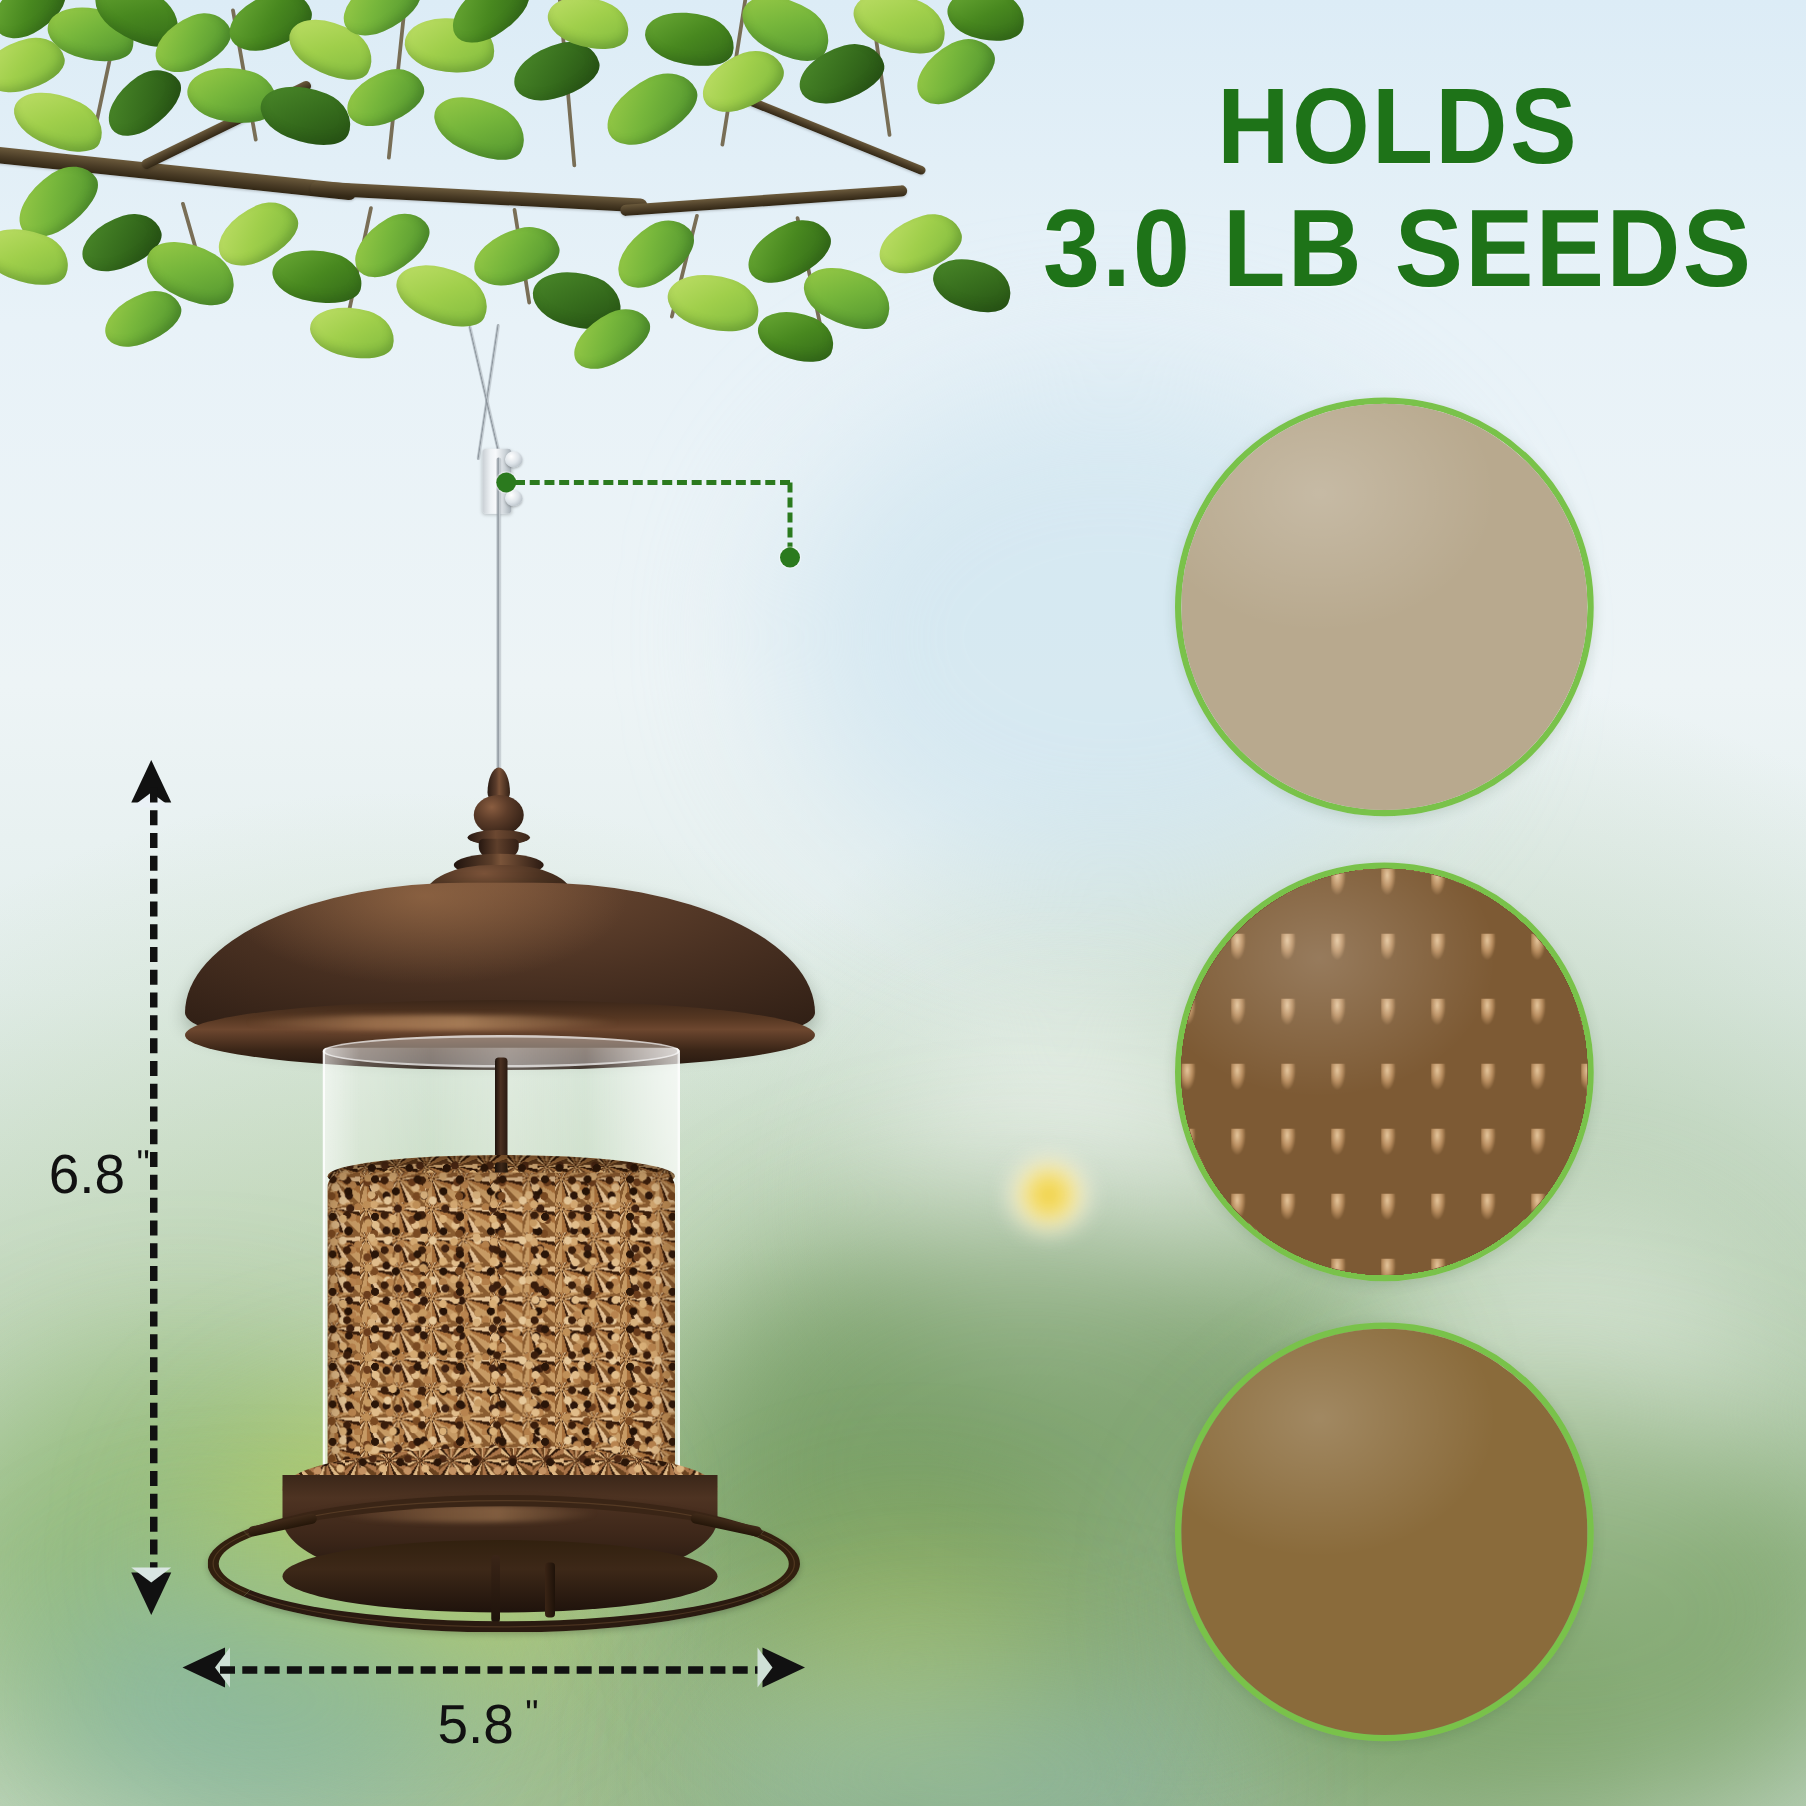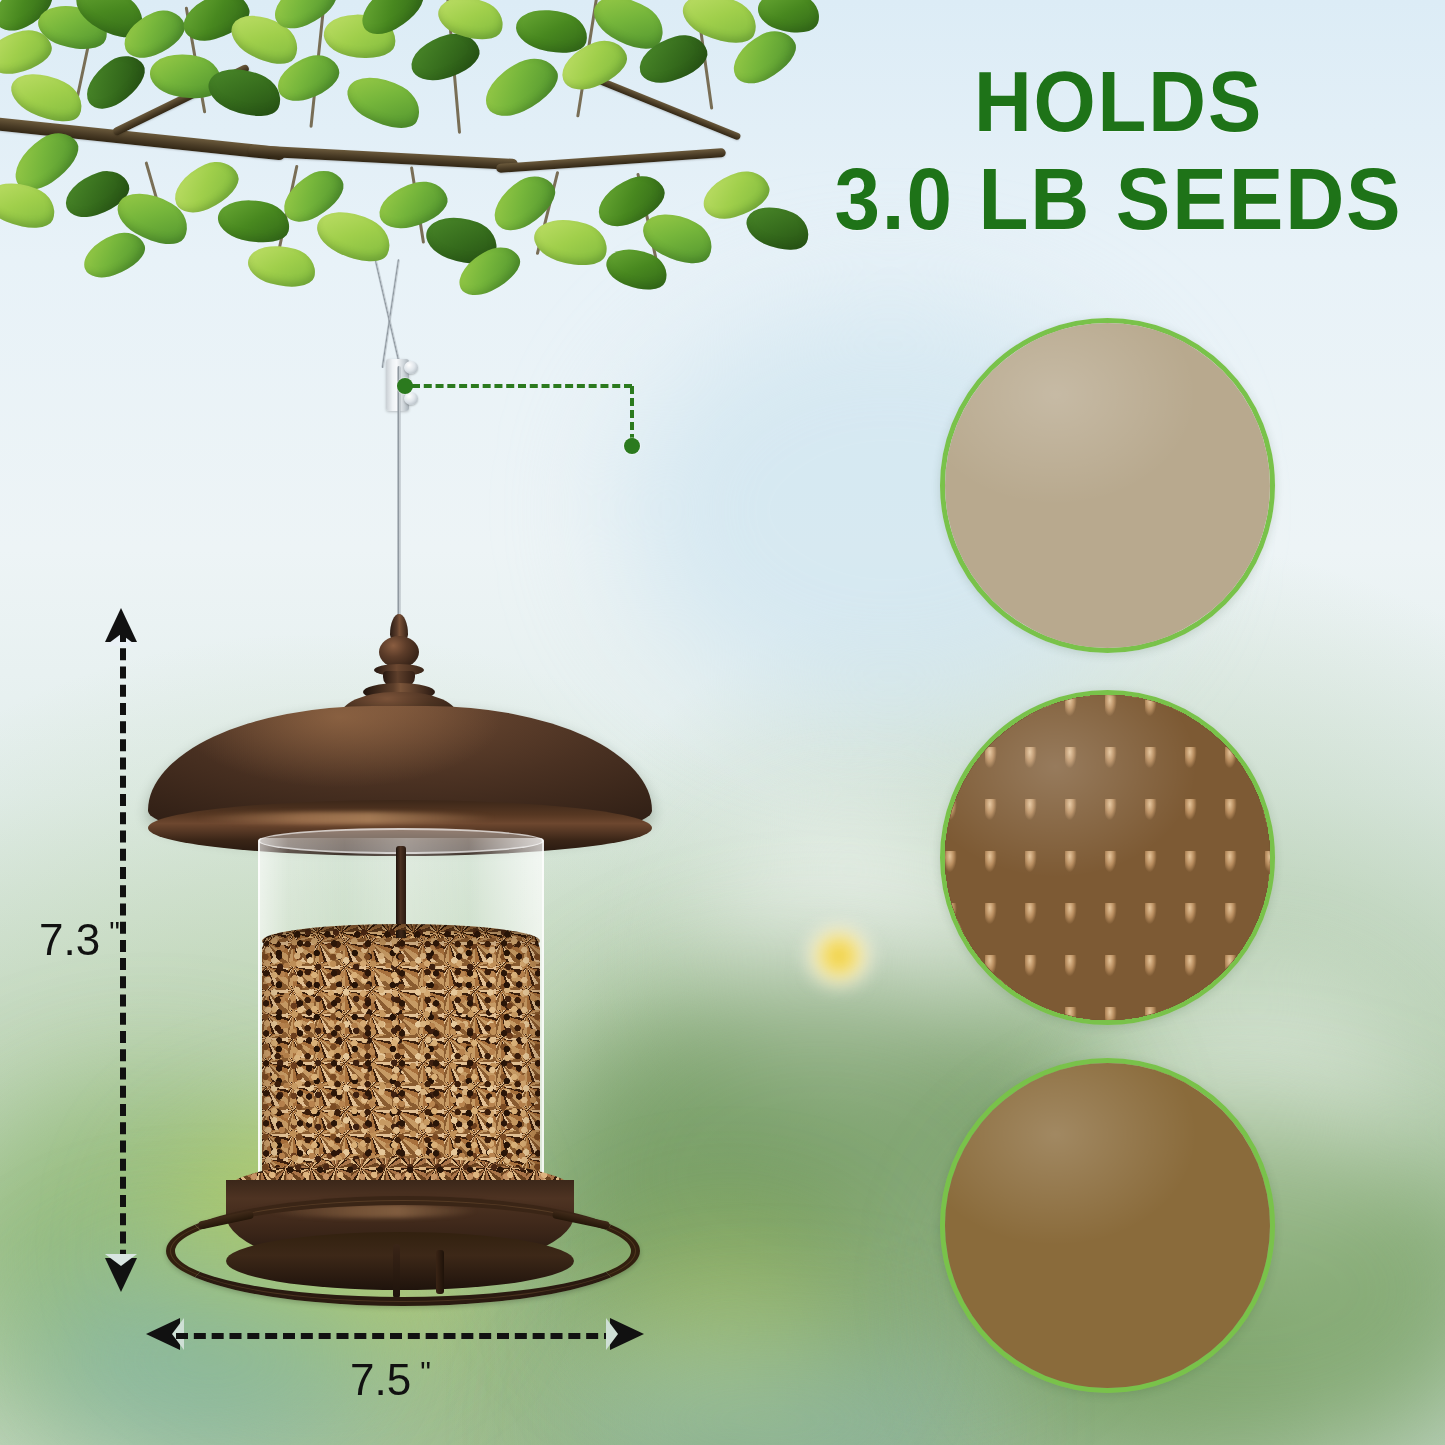--- a/index.html
+++ b/index.html
@@ -704,28 +704,28 @@
   <div class="dot-green dot-clamp"></div>
   <div class="callout-h"></div>
   <div class="callout-v"></div>
   <div class="dot-green dot-end"></div>
 
 
   <div class="arrow-up"></div>
   <div class="dim-v-line"></div>
   <div class="arrow-down"></div>
   <div class="dim-label" id="dim-height-label">
-    <span>7.3</span><span class="q">"</span>
+    <span>6.8</span><span class="q">"</span>
   </div>
 
   <div class="arrow-left"></div>
   <div class="dim-h-line"></div>
   <div class="arrow-right"></div>
   <div class="dim-label" id="dim-width-label">
-    <span>7.5</span><span class="q">"</span>
+    <span>5.8</span><span class="q">"</span>
   </div>
 
   <div class="seed-circle" id="circle-coriander">
     <div class="seed-fill tex-coriander"></div>
     <div class="seed-sheen"></div>
   </div>
 
   <div class="seed-circle" id="circle-wheat">
     <div class="seed-fill tex-wheat"></div>
     <div class="seed-sheen"></div>

